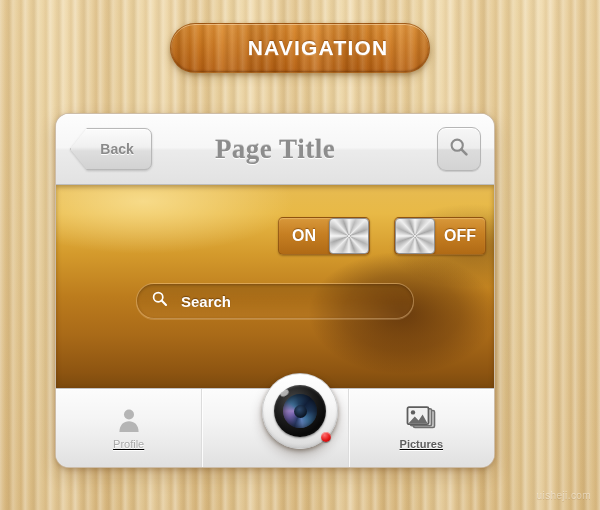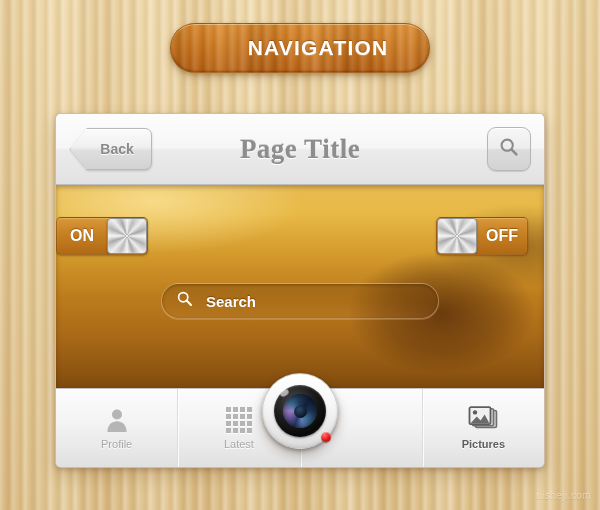--- a/index.html
+++ b/index.html
@@ -68,32 +68,33 @@
     font-weight: bold;
     letter-spacing: 1.2px;
     text-shadow: 0 -1px 1px rgba(110,50,0,0.55), 0 1px 1px rgba(255,230,200,0.28);
     user-select: none;
   }
 
   
   #device-panel {
     position: absolute;
     left: 55px; top: 113px;
-    width: 490px; height: 355px;
-    border-radius: 6px;
+    width: 440px; height: 355px;
+    border-radius: 14px;
     background: #f2f2f2;
     border: 1px solid rgba(150,110,60,0.40);
     box-sizing: border-box;
     box-shadow:
       0 2px 5px rgba(110,70,25,0.30),
       0 8px 18px rgba(110,70,25,0.22),
       inset 0 1px 0 rgba(255,255,255,0.9);
     overflow: hidden;
     display: flex;
     flex-direction: column;
+    text-decoration: underline;
   }
 
   
   #header-bar {
     position: relative;
     height: 70px;
     flex: 0 0 70px;
     background: linear-gradient(180deg, #fdfdfd 0%, #f6f6f6 48%, #ebebeb 52%, #e2e2e2 100%);
     border-bottom: 1px solid #bdbdbd;
     box-shadow: inset 0 1px 0 #ffffff, 0 1px 0 rgba(255,255,255,0.6);
@@ -181,24 +182,24 @@
         #a96a18 74%,
         #8e5511 92%,
         #7c4a0e 100%);
     box-shadow: inset 0 2px 5px rgba(60,30,0,0.35);
   }
 
   
   #toggles-row {
     position: absolute;
     top: 32px;
-    left: 0; right: 16px;
-    display: flex;
-    justify-content: space-between;
-    gap: 0;
+    left: 0; right: 8px;
+    display: flex;
+    justify-content: flex-end;
+    gap: 24px;
   }
   .toggle {
     position: relative;
     width: 92px; height: 38px;
     border-radius: 5px;
     background: linear-gradient(180deg, #d8983a 0%, #c67f22 45%, #b06a15 100%);
     border: 1px solid rgba(110,60,10,0.50);
     box-sizing: border-box;
     box-shadow: inset 0 1px 1px rgba(255,225,170,0.35), 0 1px 2px rgba(60,30,0,0.35);
     display: flex;
@@ -450,41 +451,20 @@
     <div class="tab-item">
       <span class="tab-icon">
         <svg width="26" height="26" viewBox="0 0 26 26">
           <circle cx="13" cy="7.5" r="5" fill="#b5b5b5"></circle>
           <path d="M3.4 25 C3.4 17.6 8 14.2 13 14.2 C18 14.2 22.6 17.6 22.6 25 Z" fill="#b5b5b5"></path>
         </svg>
       </span>
       <span class="tab-label">Profile</span>
     </div>
 
-    <div class="tab-item">
-      <span class="tab-icon grid-icon">
-        <i></i>
-          <i></i>
-          <i></i>
-          <i></i>
-        <i></i>
-          <i></i>
-          <i></i>
-          <i></i>
-        <i></i>
-          <i></i>
-          <i></i>
-          <i></i>
-        <i></i>
-          <i></i>
-          <i></i>
-          <i></i>
-      </span>
-      <span class="tab-label">Latest</span>
-    </div>
 
     <div class="tab-item tab-spacer"></div>
 
 
     <div class="tab-item is-active">
       <span class="tab-icon">
         <svg width="32" height="27" viewBox="0 0 32 27">
           <rect x="8.5" y="4.5" width="21" height="17" rx="1.5" fill="#cfcfcf" stroke="#6f6f6f" stroke-width="1.6"></rect>
           <rect x="5.5" y="2.8" width="21" height="17" rx="1.5" fill="#d9d9d9" stroke="#6f6f6f" stroke-width="1.6"></rect>
           <rect x="2.5" y="1.2" width="21" height="17" rx="1.5" fill="#f0f0f0" stroke="#5d5d5d" stroke-width="1.8"></rect>

